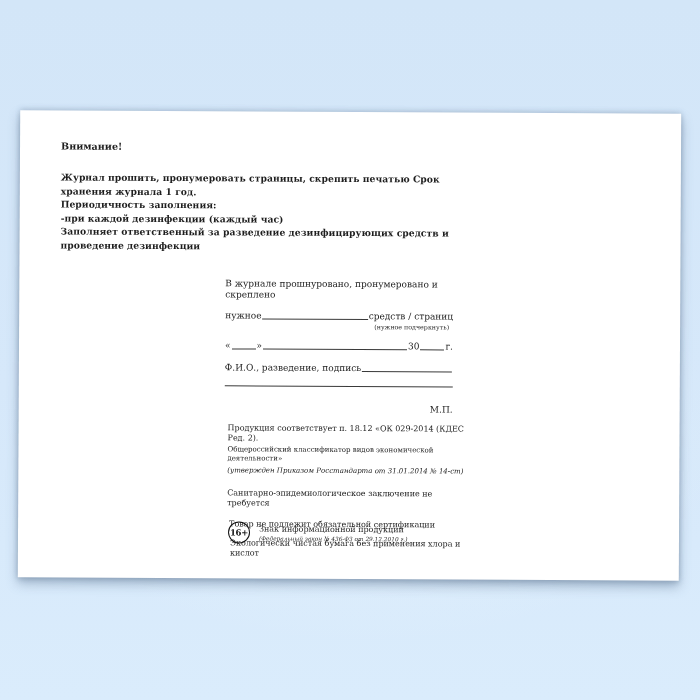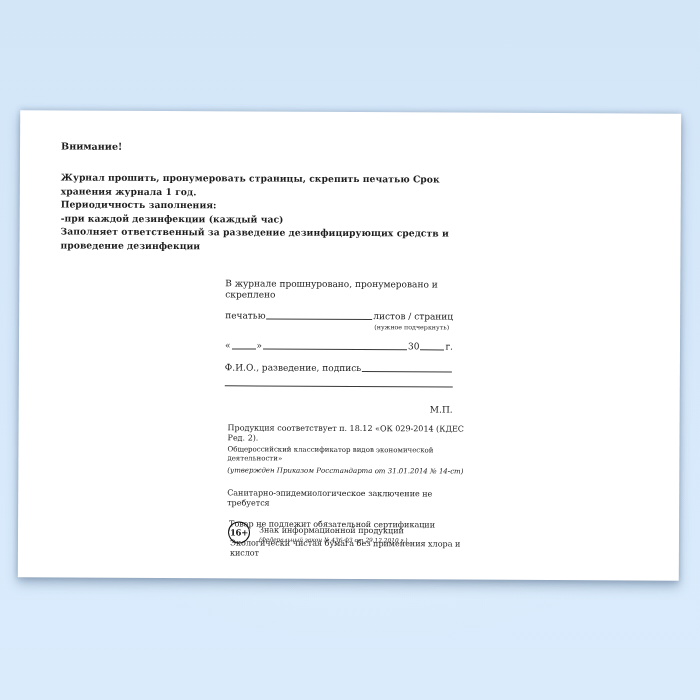--- a/index.html
+++ b/index.html
@@ -44,21 +44,21 @@
   
   .cert { position: absolute; left: 209px; top: 312px; width: 240px; color: #232323; }
   .cert-l1 { font-size: 8px; line-height: 10px; }
   .cert-l2 { margin-top: 2px; font-size: 7px; line-height: 9px; }
   .cert-l3 { margin-top: 3px; font-size: 7px; line-height: 9px; font-style: italic; }
   .cert-san { margin-top: 13px; font-size: 8px; line-height: 10px; }
   .cert-cert { margin-top: 11px; margin-left: 2px; font-size: 8px; line-height: 10px; }
   .cert-eco { margin-top: 9px; margin-left: 3px; font-size: 8px; line-height: 10px; }
 
   
-  .age { position: absolute; left: 210px; top: 410px; display: flex; align-items: flex-end; }
+  .age { position: absolute; left: 210px; top: 410px; display: flex; align-items: flex-start; }
   .age-badge {
     width: 20px; height: 20px; border: 1.7px solid #111; border-radius: 50%;
     display: flex; align-items: center; justify-content: center;
     font-weight: bold; font-size: 8.5px; letter-spacing: -0.3px; color: #111;
     flex: 0 0 auto;
   }
   .age-text { margin-left: 9px; margin-top: 3px; }
   .age-label { font-size: 8px; line-height: 10px; }
   .age-law { margin-top: 1px; font-size: 5.8px; line-height: 7px; font-style: italic; color: #2a2a2a; }
 </style>
@@ -75,23 +75,23 @@
         <div>Периодичность заполнения:</div>
         <div>-при каждой дезинфекции (каждый час)</div>
         <div>Заполняет ответственный за разведение дезинфицирующих средств и проведение дезинфекции</div>
       </div>
     </div>
 
     <div class="bform">
       <div>В журнале прошнуровано, пронумеровано и скреплено</div>
 
       <div class="row row-seal">
-        <span>печатью</span>
+        <span>нужное</span>
         <span class="fill"></span>
-        <span>листов / страниц</span>
+        <span>средств / страниц</span>
       </div>
       <div class="form-note">(нужное подчеркнуть)</div>
 
       <div class="row row-date">
         <span>«</span>
         <span class="fill w24"></span>
         <span>»</span>
         <span class="fill"></span>
         <span>30</span>
         <span class="fill w24"></span>

